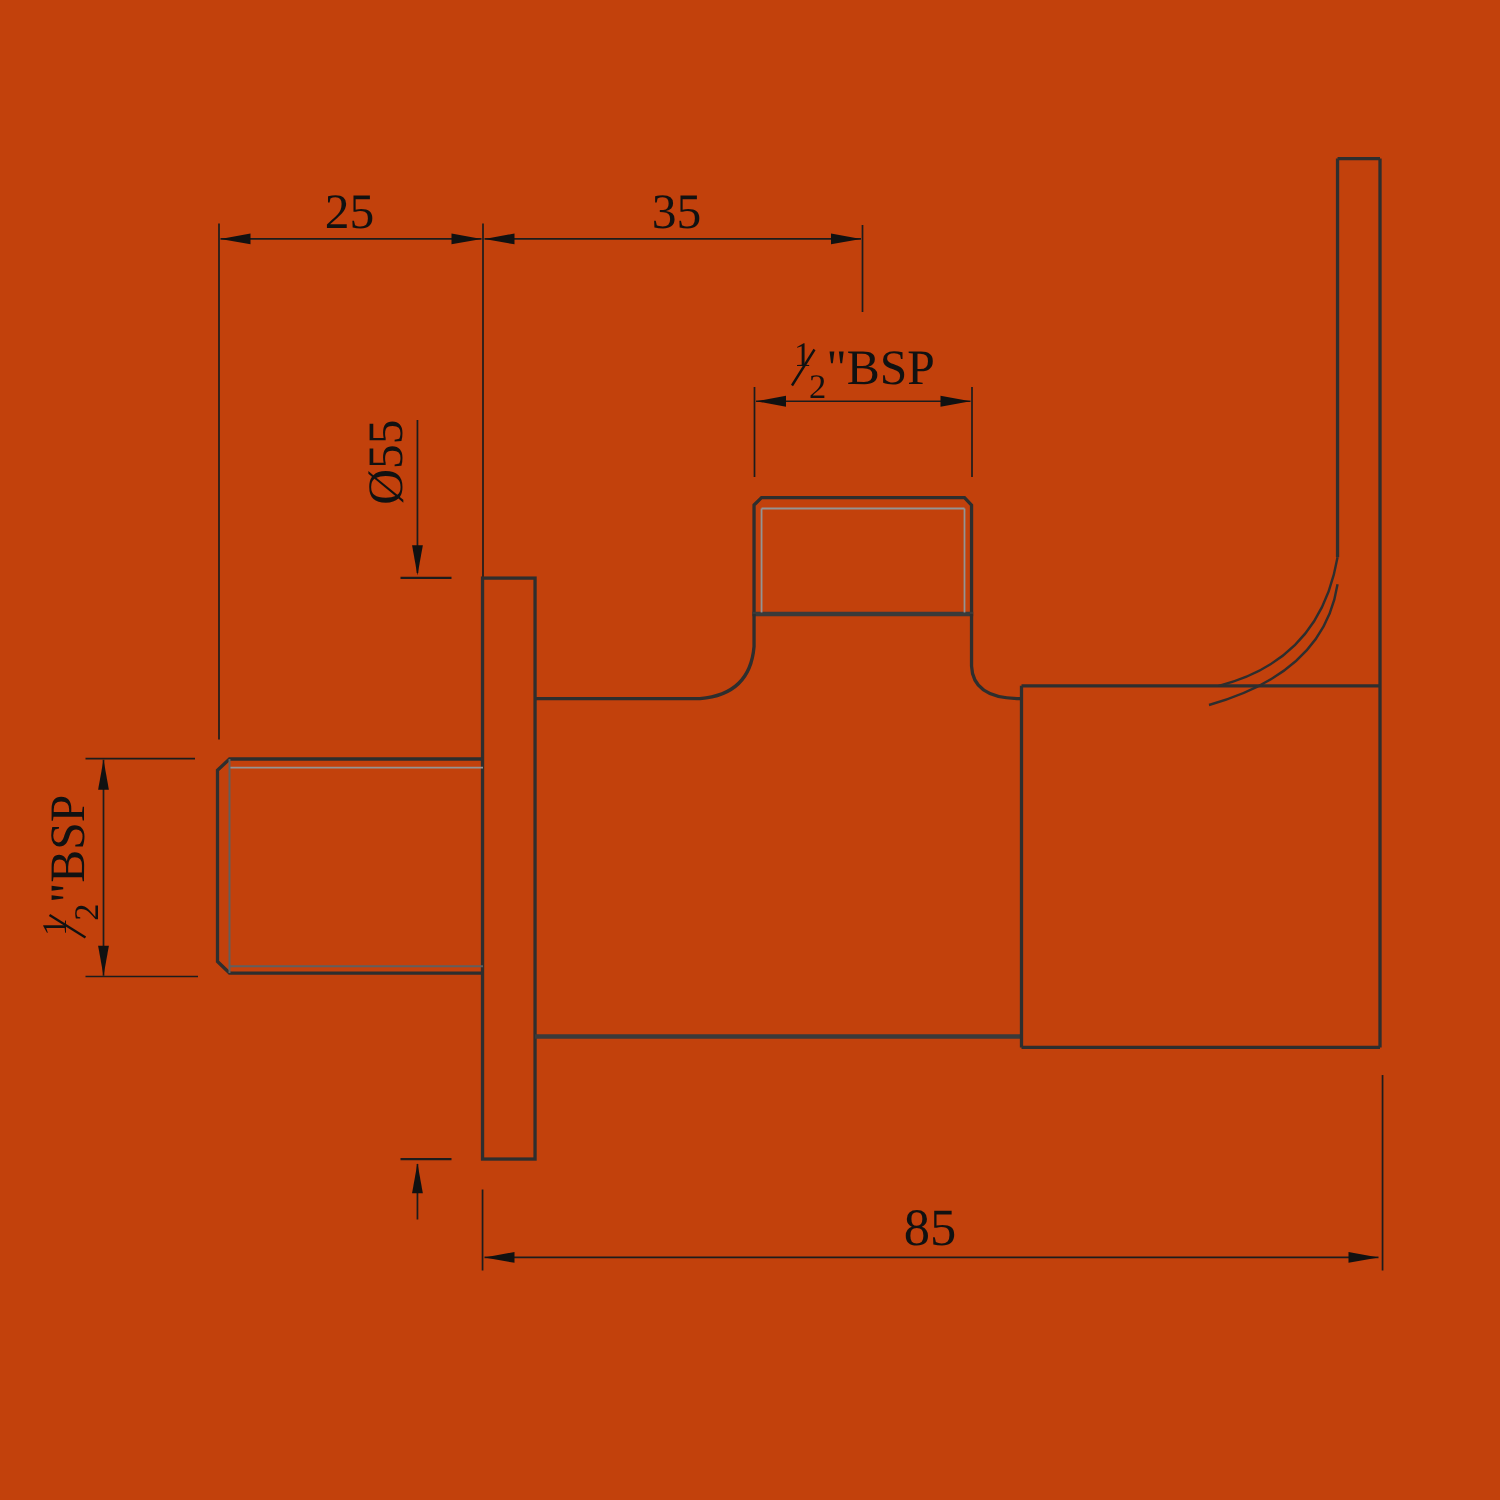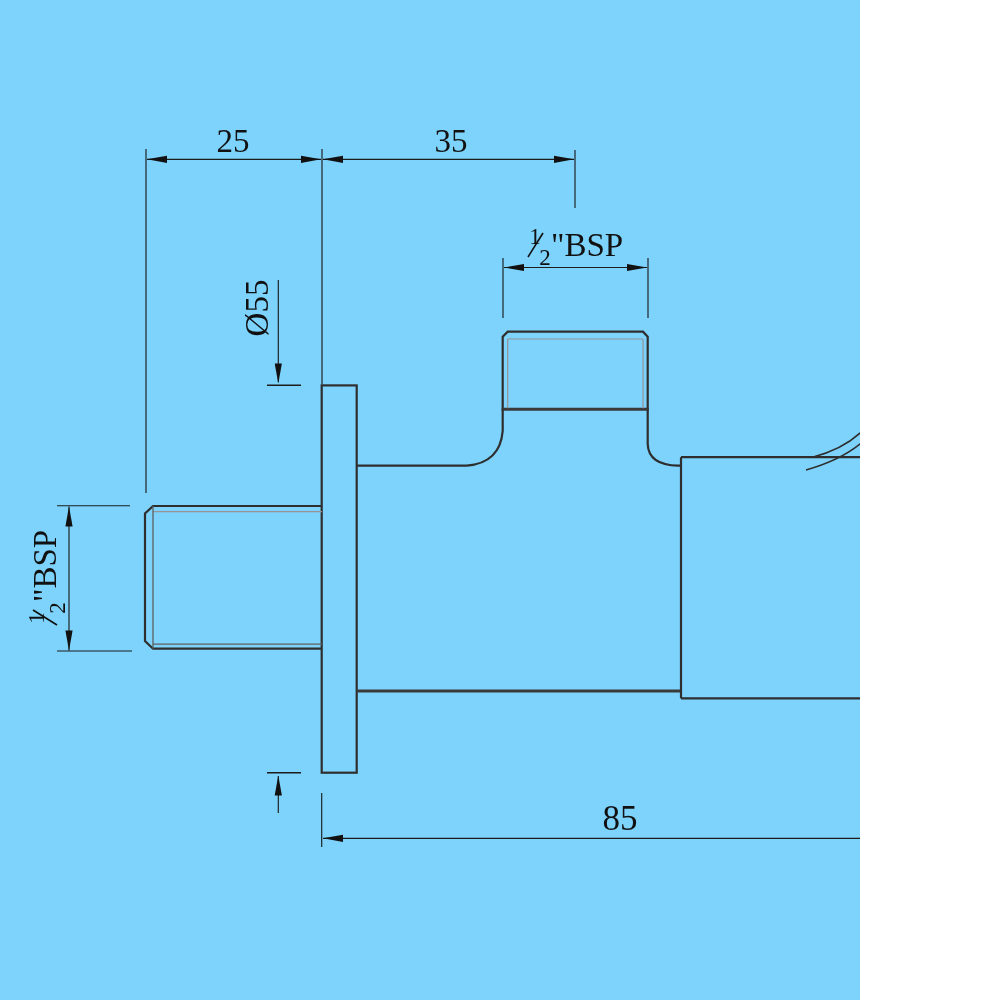--- a/index.html
+++ b/index.html
@@ -1,16 +1,16 @@
 <!DOCTYPE html>
 <html><head>
 <meta charset="utf-8">
 <style>
   html,body { margin:0; padding:0; background:#ffffff; }
-  .stage { width:860px; height:1000px; position:relative; background:#7dd3fc; overflow:hidden; }
+  .stage { width:1000px; height:1000px; position:relative; background:#c2410c; overflow:hidden; }
   svg { display:block; }
   .ol      { stroke:#2e2e2e; stroke-width:2.2; fill:none; stroke-linejoin:miter; stroke-linecap:butt; }
   .ol-th   { stroke:#3a3a3a; stroke-width:3;   fill:none; }
   .thin    { stroke:#949494; stroke-width:1.2; fill:none; }
   .thin-dk { stroke:#5f5f5f; stroke-width:1.3; fill:none; }
   .dim     { stroke:#1c1c1c; stroke-width:1.15; fill:none; }
   .arr     { fill:#111111; stroke:none; }
   .lbl     { font-family:"Liberation Serif", serif; fill:#111111; font-size:33px; }
   .lbl-sm  { font-family:"Liberation Serif", serif; fill:#111111; font-size:23px; }
   .slash   { stroke:#111111; stroke-width:1.6; fill:none; }

